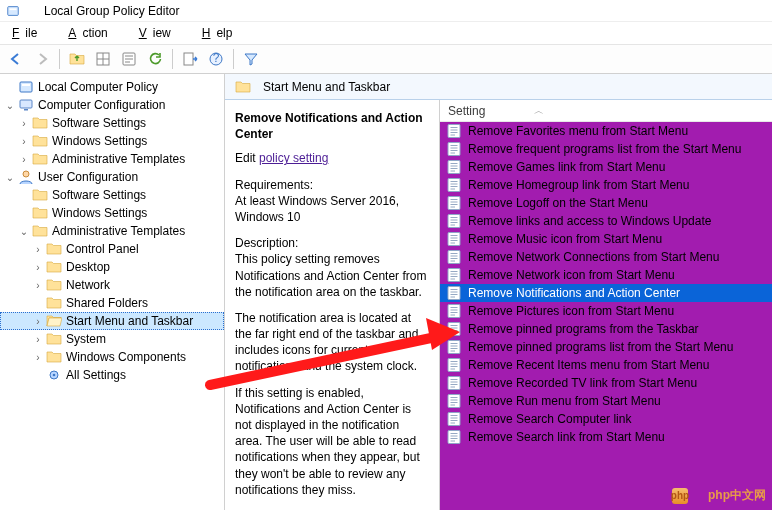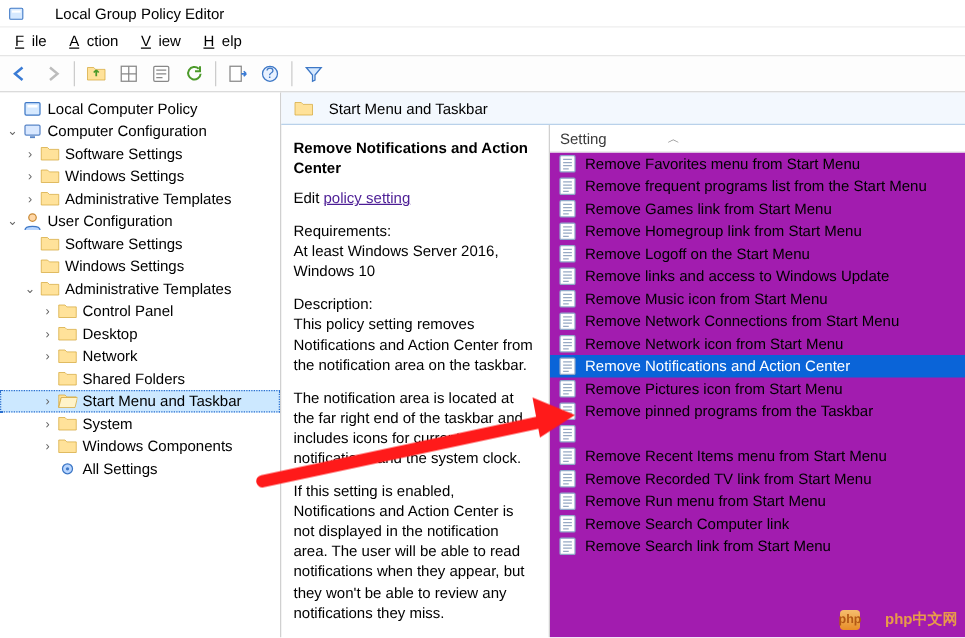--- a/index.html
+++ b/index.html
@@ -1,20 +1,20 @@
 <!DOCTYPE html>
 <html><head>
   <meta charset="utf-8">
   <style>
     * { margin: 0; padding: 0; box-sizing: border-box; font-family: "Segoe UI", Tahoma, sans-serif; font-size: 12px; }
     body { width: 772px; height: 510px; overflow: hidden; background: #fff; position: relative; }
 
     .titlebar { height: 22px; display: flex; align-items: center; padding: 0 6px; gap: 24px; border-bottom: 1px solid #eee; }
     .titlebar .ticon { width: 14px; height: 14px; }
-    .menubar { height: 22px; display: flex; align-items: center; gap: 0; padding: 0 6px; }
+    .menubar { height: 22px; display: flex; align-items: center; gap: 13px; padding: 0 6px; }
     .menubar span { padding: 2px 6px; cursor: default; }
     .menubar span u { text-decoration: underline; }
 
     .toolbar { height: 30px; display: flex; align-items: center; gap: 2px; padding: 2px 4px; border-top: 1px solid #e5e5e5; border-bottom: 1px solid #d0d0d0; background: #fdfdfd; }
     .tbtn { width: 24px; height: 24px; display: flex; align-items: center; justify-content: center; border: 1px solid transparent; border-radius: 2px; }
     .tsep { width: 1px; height: 20px; background: #ccc; margin: 0 3px; }
 
     .content { display: flex; height: calc(510px - 22px - 22px - 30px); }
     .tree-pane { width: 225px; border-right: 1px solid #d0d0d0; overflow: auto; padding: 4px 0; background: #fff; }
     .tree ul { list-style: none; }
@@ -484,20 +484,21 @@
             <div class="row">
               <span class="picon"><svg width="16" height="16" viewBox="0 0 16 16">
                   <use href="#ic-policy"></use>
                 </svg></span>
               <span>Remove pinned programs from the Taskbar</span>
             </div>
             <div class="row">
               <span class="picon"><svg width="16" height="16" viewBox="0 0 16 16">
                   <use href="#ic-policy"></use>
                 </svg></span>
+              <span>Remove pinned programs list from the Start Menu</span>
             </div>
             <div class="row">
               <span class="picon"><svg width="16" height="16" viewBox="0 0 16 16">
                   <use href="#ic-policy"></use>
                 </svg></span>
               <span>Remove Recent Items menu from Start Menu</span>
             </div>
             <div class="row">
               <span class="picon"><svg width="16" height="16" viewBox="0 0 16 16">
                   <use href="#ic-policy"></use>

